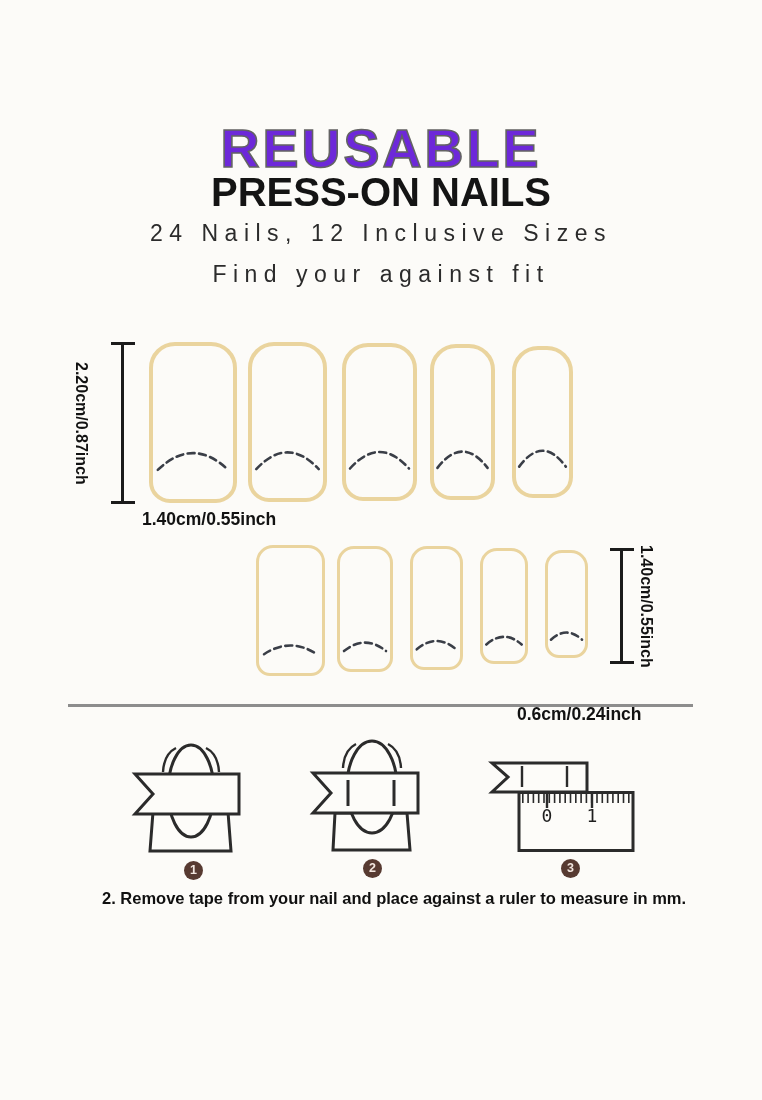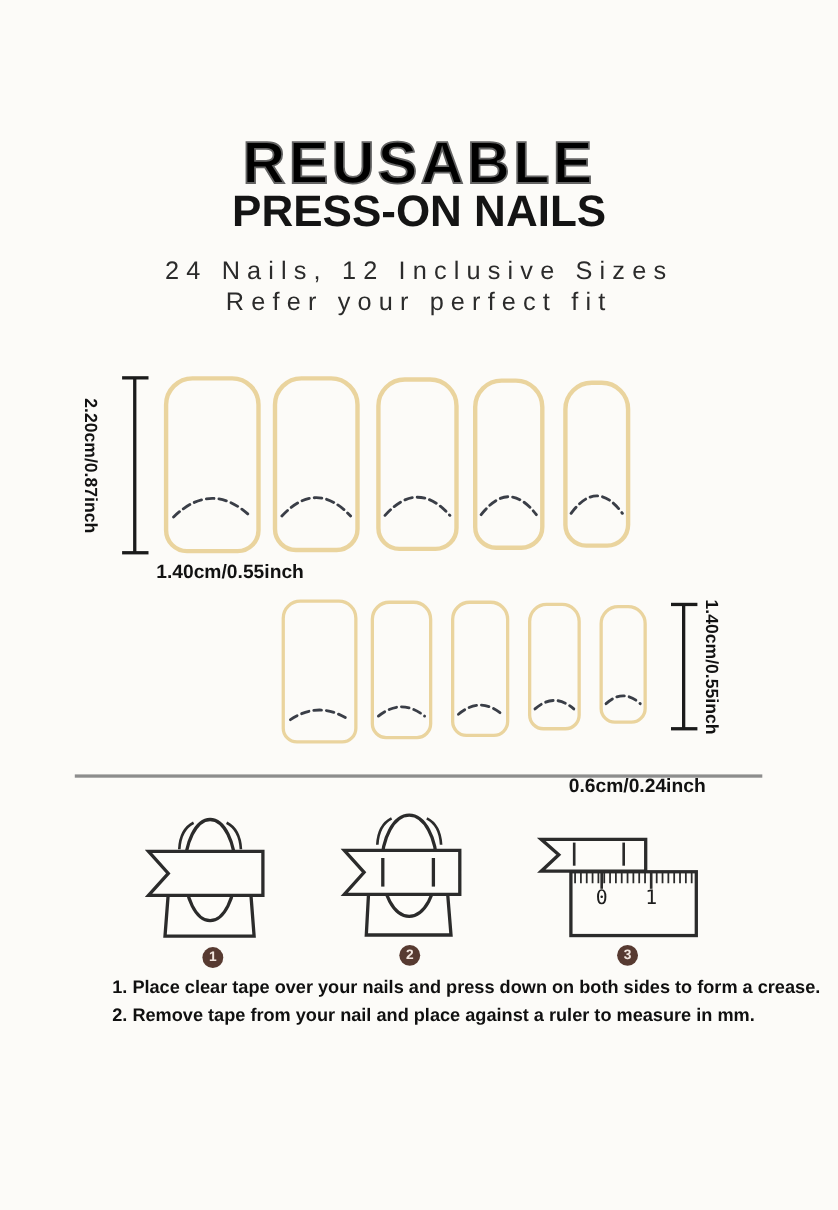--- a/index.html
+++ b/index.html
@@ -7,28 +7,28 @@
     width:762px;height:1100px;position:relative;overflow:hidden;
     background:var(--c-page_bg,#fcfbf8);
     font-family:"Liberation Sans", sans-serif;
     color:var(--c-ink,#161616);
   }
   .abs{position:absolute;}
   
   .hdr{left:0;right:0;text-align:center;line-height:1;}
   .title-outline{
     top:121px;font-size:54px;font-weight:700;letter-spacing:3px;
-    color:#000000;-webkit-text-stroke:1.6px var(--c-title_outline,#636363);
+    color:#6d28d9;-webkit-text-stroke:1.6px var(--c-title_outline,#636363);
   }
   @supports not (-webkit-text-stroke:1px black){
     .title-outline{color:#8a8a8a;}
   }
   .title-main{top:172px;font-size:40px;font-weight:700;letter-spacing:0px;color:#141414;}
   .subtitle{font-size:23px;font-weight:400;letter-spacing:6.5px;color:#2b2b2b;}
-  .sub1{top:235px;}
+  .sub1{top:222px;}
   .sub2{top:263px;}
   
   .nail{
     position:absolute;box-sizing:border-box;
     border:4px solid var(--c-nail_outline,#ead49e);
     border-radius:26px 26px 21px 21px;background:transparent;
   }
   .nail.r2{border-width:3.5px;border-radius:17px 17px 14px 14px;}
   .nail svg{position:absolute;left:0;top:0;width:100%;height:100%;overflow:visible;}
   .nail svg path{
@@ -69,21 +69,21 @@
   .instructions{left:102px;top:886px;width:580px;}
   .instructions div{font-size:16.5px;font-weight:700;color:#101010;line-height:24.8px;white-space:nowrap;}
   .instructions .cont{padding-left:21px;}
 </style>
 </head>
 <body>
 
 <div class="abs hdr title-outline">REUSABLE</div>
 <div class="abs hdr title-main">PRESS-ON NAILS</div>
 <div class="abs hdr subtitle sub1">24 Nails, 12 Inclusive Sizes</div>
-<div class="abs hdr subtitle sub2">Refer your perfect fit</div>
+<div class="abs hdr subtitle sub2">Find your against fit</div>
 
 <div class="vlabel" style="left:72px;top:343px;height:160px;">2.20cm/0.87inch</div>
 <div class="vline" style="left:121px;top:343px;height:160px;"></div>
 
 <div class="nail r1" style="left:149px;top:342px;width:88px;height:161px;">
   <svg viewBox="0 0 100 100" preserveAspectRatio="none">
       <path d="M6 81 Q 50 59 94 81"></path>
     </svg>
 </div>
 <div class="nail r1" style="left:248px;top:342px;width:79px;height:160px;">
@@ -168,15 +168,14 @@
   <line class="thin" x1="109" y1="37" x2="109" y2="52"></line>
   <text x="64" y="66">0</text>
   <text x="109" y="66">1</text>
   <path class="fillw" d="M9 7 L104 7 L104 36 L9 36 L25 21 Z"></path>
   <line class="thin" x1="39" y1="10" x2="39" y2="31"></line>
   <line class="thin" x1="84" y1="10" x2="84" y2="31"></line>
 </svg>
 <div class="badge" style="left:561px;top:859px;">3</div>
 
 <div class="abs instructions">
-  <div>1. Place clear tape over your nails and press down on both sides to form a crease.</div>
   <div>2. Remove tape from your nail and place against a ruler to measure in mm.</div>
 </div>
 
 </body></html>

